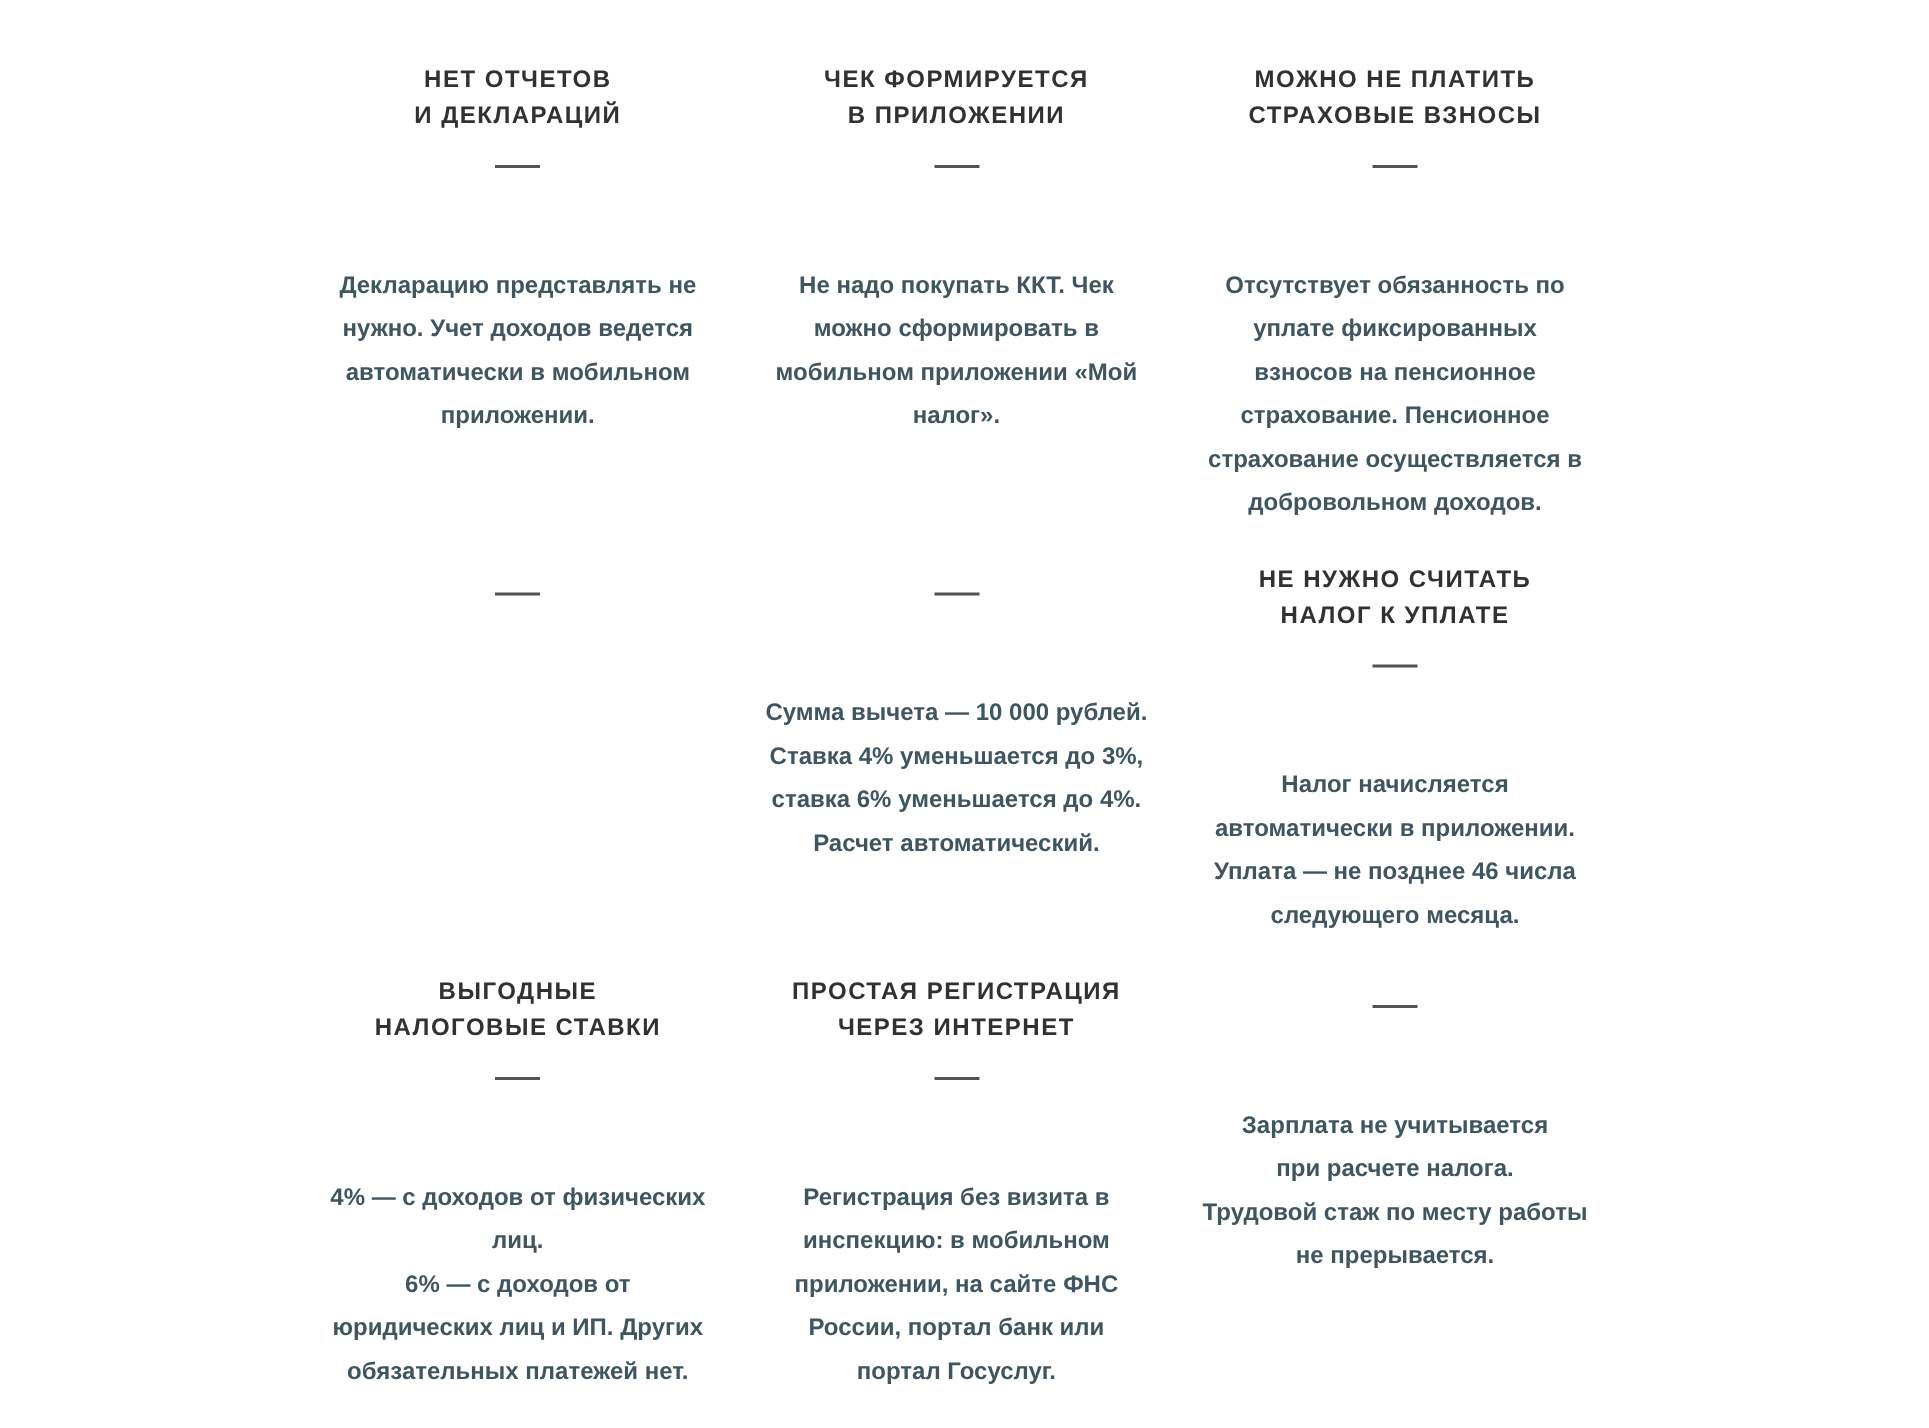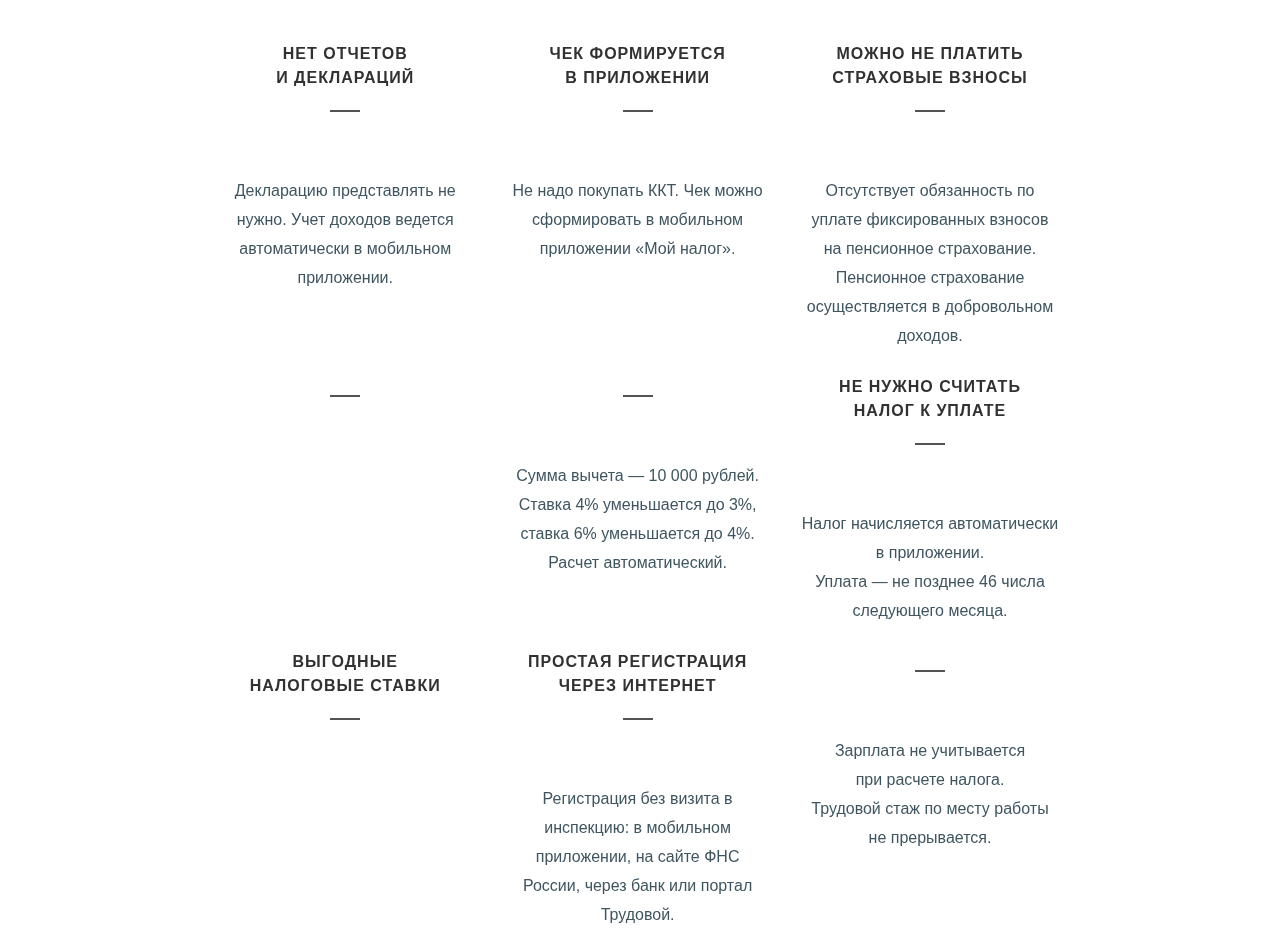--- a/index.html
+++ b/index.html
@@ -49,21 +49,21 @@
 
   .benefit-divider {
     width: 30px;
     height: 2px;
     background: #535353;
     margin: 20px auto 0;
   }
 
   .benefit-text {
     font-size: 16px;
-    font-weight: normal;
+    font-weight: bold;
     line-height: 29px;
     letter-spacing: normal;
     color: #3f5560;
     margin: 64px 0 0;
     white-space: pre-line;
   }
 </style>
 </head>
 <body>
 
@@ -105,26 +105,28 @@
       <p class="benefit-text">Налог начисляется автоматически в приложении.
 Уплата — не позднее 46 числа следующего месяца.</p>
     </div>
   </div>
 
   <div class="benefits-row">
     <div class="benefit-card">
       <h3 class="benefit-title">ВЫГОДНЫЕ
 НАЛОГОВЫЕ СТАВКИ</h3>
       <div class="benefit-divider"></div>
+      <p class="benefit-text">4% — с доходов от физических лиц.
+6% — с доходов от юридических лиц и ИП. Других обязательных платежей нет.</p>
     </div>
     <div class="benefit-card">
       <h3 class="benefit-title">ПРОСТАЯ РЕГИСТРАЦИЯ
 ЧЕРЕЗ ИНТЕРНЕТ</h3>
       <div class="benefit-divider"></div>
-      <p class="benefit-text">Регистрация без визита в инспекцию: в мобильном приложении, на сайте ФНС России, через банк или портал Трудовой.</p>
+      <p class="benefit-text">Регистрация без визита в инспекцию: в мобильном приложении, на сайте ФНС России, портал банк или портал Госуслуг.</p>
     </div>
     <div class="benefit-card">
       <div class="benefit-divider"></div>
       <p class="benefit-text">Зарплата не учитывается
 при расчете налога.
 Трудовой стаж по месту работы
 не прерывается.</p>
     </div>
   </div>
 

